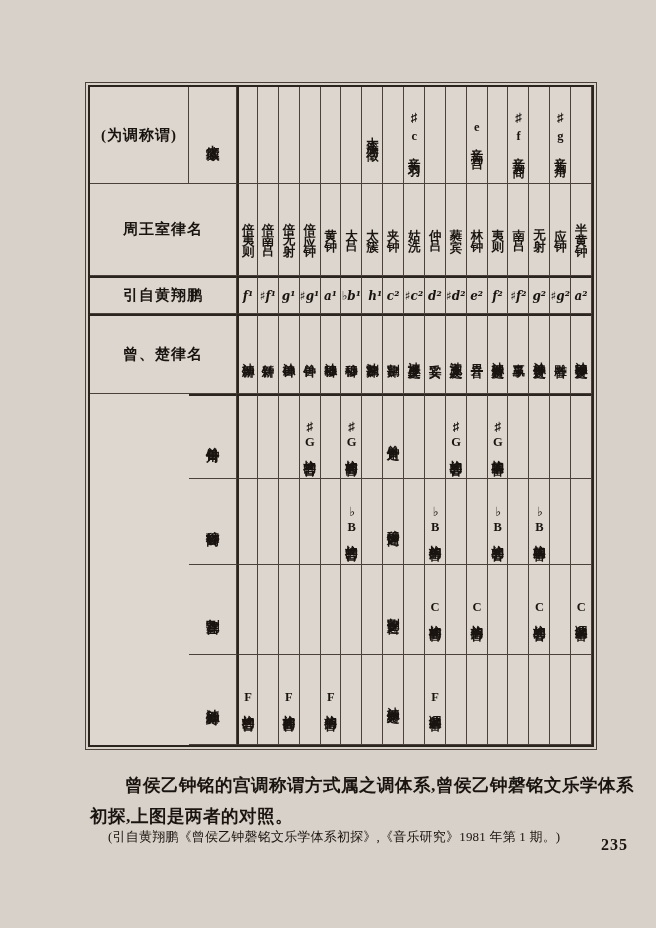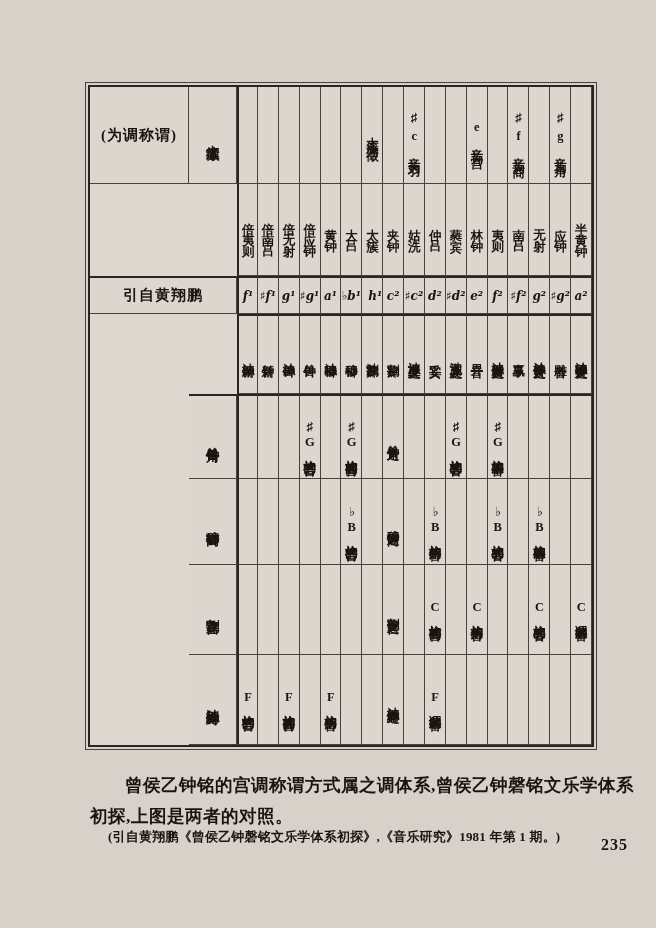--- a/index.html
+++ b/index.html
@@ -42,21 +42,21 @@
   .section-label{flex-direction:column;gap:54px;}
   .section-label span{display:block;font-size:15px;font-weight:600;letter-spacing:1px;}
   
   .caption{
     position:absolute;left:90px;top:752px;width:547px;
     font-size:17.5px;font-weight:600;line-height:1.82;
     text-indent:2em;letter-spacing:0.5px;
   }
   .citation{
     position:absolute;left:108px;top:815px;width:520px;
-    font-size:13px;font-weight:700;letter-spacing:0.2px;
+    font-size:13px;font-weight:400;letter-spacing:0.2px;
   }
   .pageno{
     position:absolute;right:28px;top:836px;
     font-size:16px;font-weight:600;letter-spacing:1px;
   }
   .watermark{
     position:absolute;right:8px;bottom:10px;
     font-size:17px;font-family:"Liberation Sans","DejaVu Sans",sans-serif;
   }
   .wm-site{color:#8f8b86;}
@@ -118,20 +118,23 @@
       </div>
       <div class="cell cell-data row-top" style="grid-area: 1 / 17;">
         <span class="vtext"></span>
       </div>
       <div class="cell cell-data row-top" style="grid-area: 1 / 18;">
         <span class="vtext">♯g音为角</span>
       </div>
       <div class="cell cell-data row-top" style="grid-area: 1 / 19;">
         <span class="vtext"></span>
       </div>
+      <div class="cell label-h" style="grid-area: 2 / 1 / auto / span 2;">
+        <span>周王室律名</span>
+      </div>
       <div class="cell cell-data row-spread data-start" style="grid-area: 2 / 3;">
         <span class="vtext">倍夷则</span>
       </div>
       <div class="cell cell-data row-spread" style="grid-area: 2 / 4;">
         <span class="vtext">倍南吕</span>
       </div>
       <div class="cell cell-data row-spread" style="grid-area: 2 / 5;">
         <span class="vtext">倍无射</span>
       </div>
       <div class="cell cell-data row-spread" style="grid-area: 2 / 6;">
@@ -223,20 +226,23 @@
       </div>
       <div class="cell cell-latin thick-top" style="grid-area: 3 / 17;">
         <span>g²</span>
       </div>
       <div class="cell cell-latin thick-top" style="grid-area: 3 / 18;">
         <span>♯g²</span>
       </div>
       <div class="cell cell-latin thick-top" style="grid-area: 3 / 19;">
         <span>a²</span>
       </div>
+      <div class="cell label-h thick-top" style="grid-area: 4 / 1 / auto / span 2;">
+        <span>曾、楚律名</span>
+      </div>
       <div class="cell cell-data  thick-top data-start" style="grid-area: 4 / 3;">
         <span class="vtext">浊新钟</span>
       </div>
       <div class="cell cell-data  thick-top" style="grid-area: 4 / 4;">
         <span class="vtext">新钟</span>
       </div>
       <div class="cell cell-data  thick-top" style="grid-area: 4 / 5;">
         <span class="vtext">浊兽钟</span>
       </div>
       <div class="cell cell-data  thick-top" style="grid-area: 4 / 6;">

